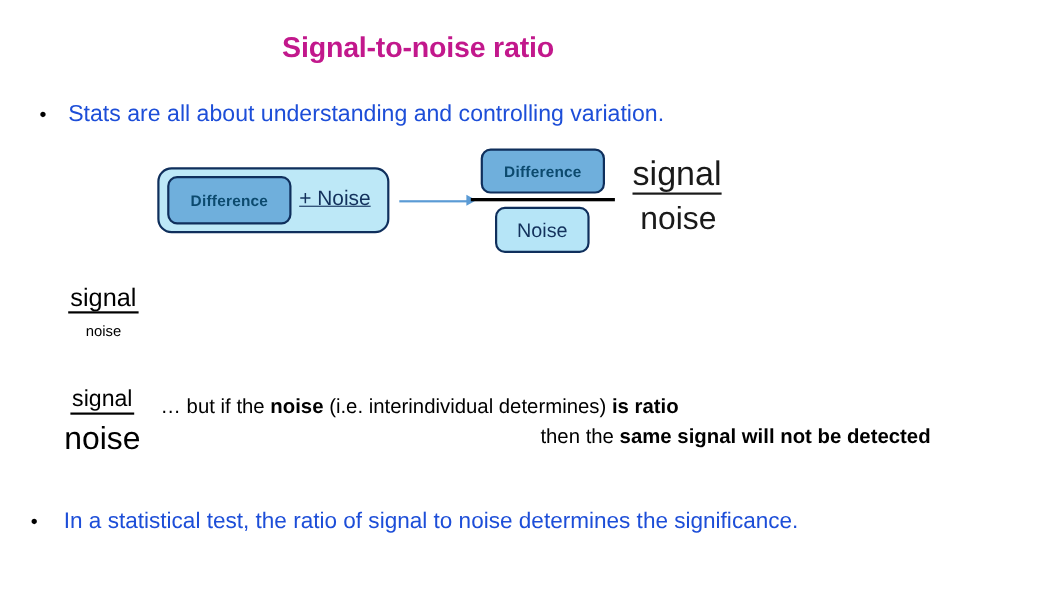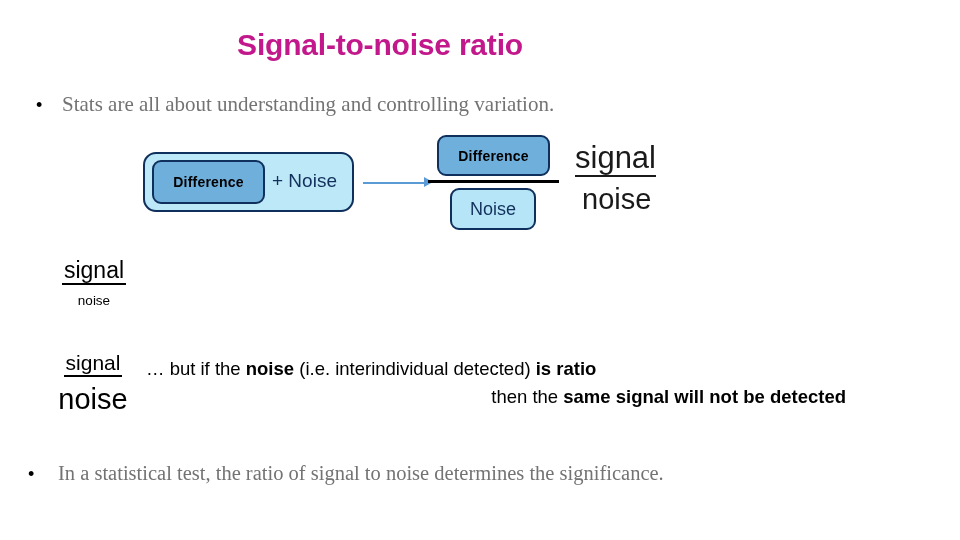--- a/index.html
+++ b/index.html
@@ -16,44 +16,43 @@
     color: #000000;
   }
 
   
   #slide-title {
     position: absolute;
     left: 0;
     top: 28px;
     width: 760px;
     text-align: center;
-    font-size: 30px;
+    font-size: 26px;
     font-weight: bold;
     color: #C2188C;
     letter-spacing: -0.2px;
   }
 
   
   .bullet-row {
     position: absolute;
     display: flex;
     align-items: baseline;
   }
   .bullet-dot {
     width: 26px;
     font-size: 18px;
     line-height: 1;
     color: #000;
     flex: 0 0 26px;
   }
   .bullet-text {
     font-size: 21px;
-    color: #737373;
+    color: #1d4ed8;
     white-space: nowrap;
-    font-family: Liberation Serif, serif;
   }
   #bullet-1 { left: 36px; top: 92px; }
   #bullet-2 { left: 28px; top: 462px; }
   #bullet-2 .bullet-text { font-size: 20.5px; text-align: right; }
   #bullet-2 .bullet-dot { width: 30px; flex: 0 0 30px; }
 
   
   #diagram { position: absolute; left: 0; top: 0; width: 960px; height: 540px; pointer-events: none;}
 
   .outer-box {
@@ -77,30 +76,31 @@
     border: 2.5px solid #0F2F5C;
     border-radius: 9px;
     box-sizing: border-box;
     display: flex;
     align-items: center;
     justify-content: center;
   }
   .lbl-difference {
     font-size: 14px;
     font-weight: bold;
-    color: #000000;
+    color: #0c4a6e;
     letter-spacing: 0.2px;
   }
   #plus-noise {
     position: absolute;
     left: 272px;
     top: 170px;
     font-size: 19px;
     color: #13315C;
     white-space: nowrap;
+    text-decoration: underline;
   }
 
   
   #arrow-line {
     position: absolute;
     left: 363px;
     top: 182px;
     width: 63px;
     height: 2px;
     background: #5B9BD5;
@@ -265,21 +265,21 @@
   <div id="text-1">
   </div>
 </div>
 
 <div id="section-2">
   <div id="frac-2">
     <span class="f-top">signal</span>
     <span class="f-bot">noise</span>
   </div>
   <div id="text-2">
-    <div class="line-a"><span>… but if the </span><b>noise</b><span> (i.e. interindividual detected) </span><b>is ratio</b></div>
+    <div class="line-a"><span>… but if the </span><b>noise</b><span> (i.e. interindividual determines) </span><b>is ratio</b></div>
     <div class="line-b"><span>then the </span><b>same signal will not be detected</b></div>
   </div>
 </div>
 
 <div class="bullet-row" id="bullet-2">
   <span class="bullet-dot">•</span>
   <span class="bullet-text">In a statistical test, the ratio of signal to noise determines the significance.</span>
 </div>
 
 </body></html>

